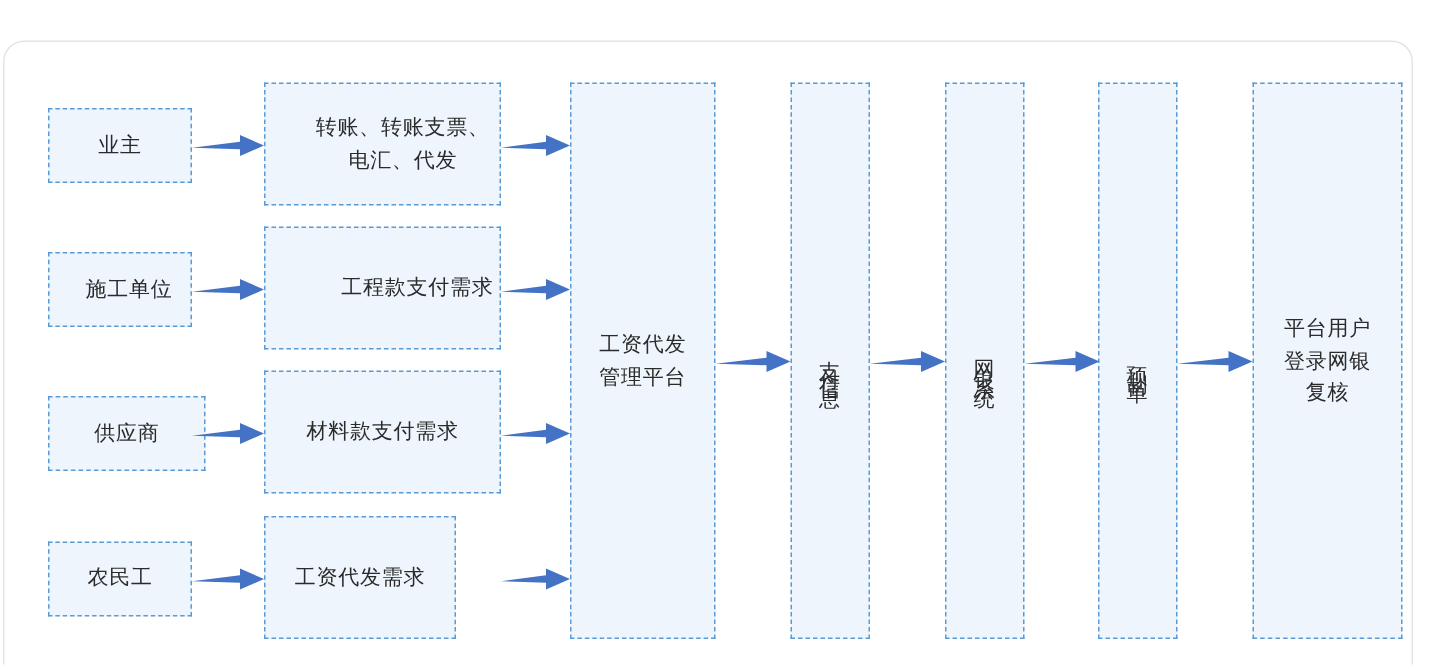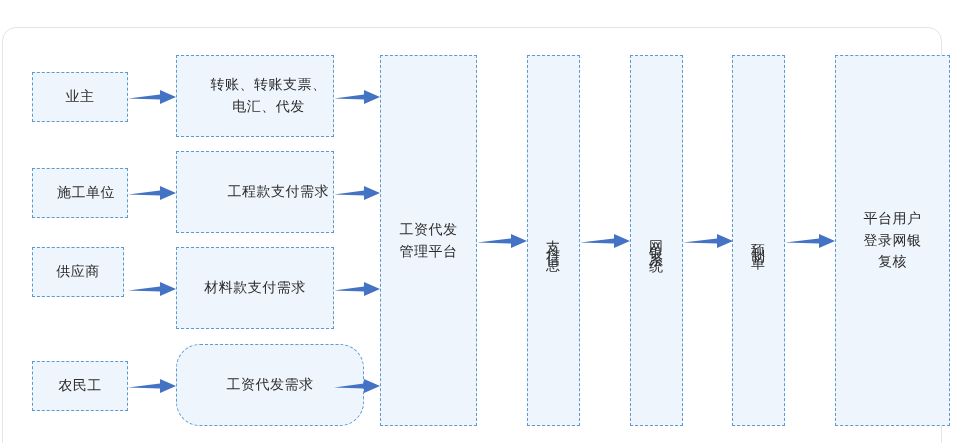--- a/index.html
+++ b/index.html
@@ -82,63 +82,63 @@
   <div class="outer-frame"></div>
 
   <div class="node" style="left:32px; top:51px; width:96px; height:50px;">
     <span class="label">业主</span>
   </div>
 
   <div class="node" style="left:32px; top:147px; width:96px; height:50px;padding-left:12px;">
     <span class="label">施工单位</span>
   </div>
 
-  <div class="node" style="left:32px; top:226px; width:92px; height:50px;">
+  <div class="node" style="left:32px; top:243px; width:105px; height:50px;">
     <span class="label">供应商</span>
   </div>
 
   <div class="node" style="left:32px; top:340px; width:96px; height:50px;font-family:Liberation Serif, serif;">
     <span class="label">农民工</span>
   </div>
 
   <div class="node" style="left:176px; top:34px; width:158px; height:82px;padding-left:27px;">
     <span class="label">转账、转账支票、
 电汇、代发</span>
   </div>
 
   <div class="node" style="left:176px; top:130px; width:158px; height:82px;justify-content:flex-end;">
     <span class="label">工程款支付需求</span>
   </div>
 
   <div class="node" style="left:176px; top:226px; width:158px; height:82px;">
     <span class="label">材料款支付需求</span>
   </div>
 
-  <div class="node" style="left:176px; top:323px; width:188px; height:82px;border-radius:24px;">
+  <div class="node" style="left:176px; top:323px; width:128px; height:82px;">
     <span class="label">工资代发需求</span>
   </div>
 
   <div class="node" style="left:380px; top:34px; width:97px; height:371px;align-items:center;">
     <span class="label">工资代发
 管理平台</span>
   </div>
 
   <div class="node vertical" style="left:527px; top:34px; width:53px; height:371px;">
     <span class="label">支付信息</span>
   </div>
 
   <div class="node vertical" style="left:630px; top:34px; width:53px; height:371px;">
     <span class="label">网银系统</span>
   </div>
 
   <div class="node vertical" style="left:732px; top:34px; width:53px; height:371px;">
     <span class="label">预制单</span>
   </div>
 
-  <div class="node" style="left:835px; top:34px; width:115px; height:371px;">
+  <div class="node" style="left:835px; top:34px; width:100px; height:371px;">
     <span class="label">平台用户
 登录网银
 复核</span>
   </div>
 
   <div class="arrow" style="left:128px; top:65px; width:50px;">
     <svg viewBox="0 0 50 22" preserveAspectRatio="none">
       <polygon points="0,12.5 32,8.5 32,4 48,11 32,18 32,13.5" fill="#4472c4"></polygon>
     </svg>
   </div>

